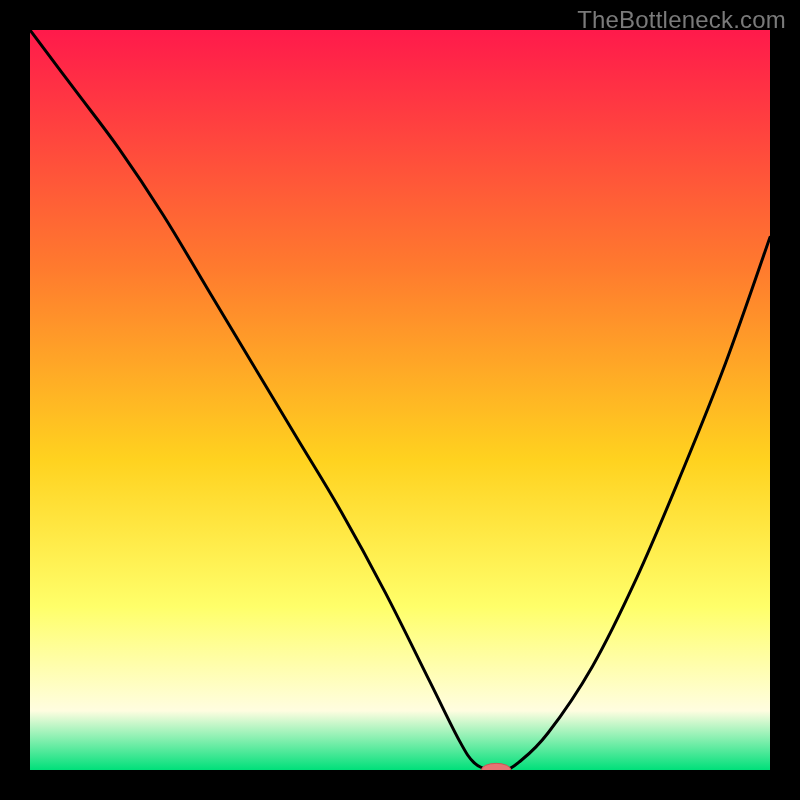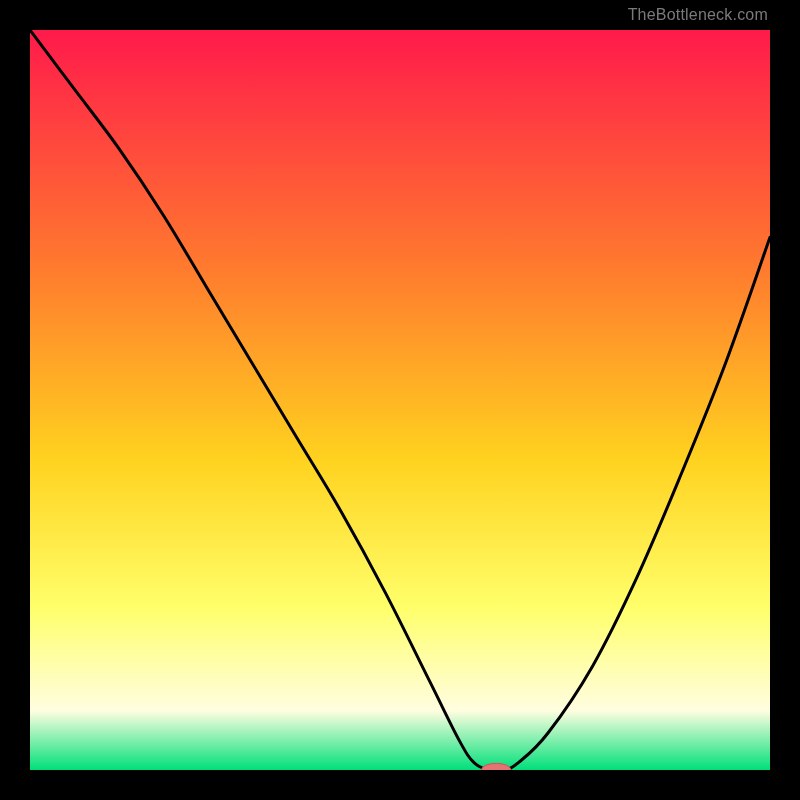--- a/index.html
+++ b/index.html
@@ -21,23 +21,23 @@
     position: absolute;
     left: 30px;
     top: 30px;
     width: 740px;
     height: 740px;
     overflow: hidden;
   }
   .watermark {
     position: absolute;
     top: 6px;
-    right: 32px;
+    right: 14px;
     color: #7a7a7a;
-    font-size: 16px;
+    font-size: 24px;
     font-weight: 500;
     letter-spacing: 0.2px;
     user-select: none;
   }
   svg { display: block; }
 </style>
 </head>
 <body>
 
 <div class="frame">

